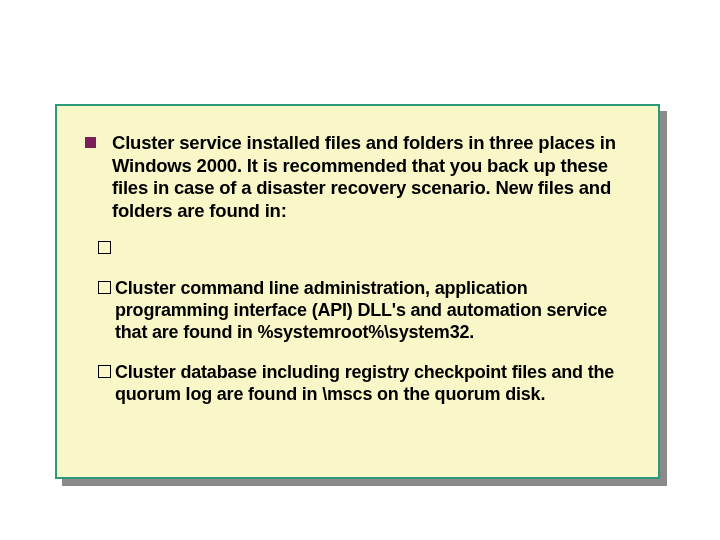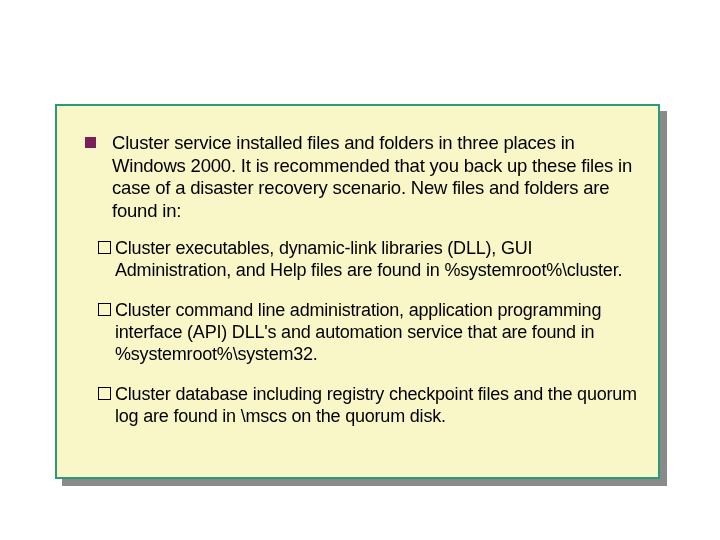--- a/index.html
+++ b/index.html
@@ -47,21 +47,21 @@
     width: 13px;
     height: 13px;
     border: 1.6px solid #000;
     box-sizing: border-box;
     flex: 0 0 13px;
     margin-top: 3px;
     margin-right: 4px;
   }
   .text-main {
     font-size: 18.5px;
-    font-weight: normal;
+    font-weight: bold;
     color: #000;
     line-height: 1.22;
     letter-spacing: -0.2px;
   }
   .sub .text-main {
     font-size: 18px;
   }
   .sub {
     margin-left: 0px;
     margin-bottom: 18px;
@@ -79,21 +79,21 @@
 
 <div class="panel">
 
   <div class="row">
     <div class="bullet-square"></div>
     <div class="text-main">Cluster service installed files and folders in three places in Windows 2000. It is recommended that you back up these files in case of a disaster recovery scenario. New files and folders are found in:</div>
   </div>
 
   <div class="row sub">
     <div class="text-main indent">
-      <span class="bullet-empty" style="display:inline-block;vertical-align:top;margin-top:3px;"></span><span>Cluster executables, dynamic-link libraries (DLL), GUI Administration, and Help files are found in %systemroot%\cluster.</span>
+      <span class="bullet-empty" style="display:inline-block;vertical-align:top;margin-top:3px;"></span>
     </div>
   </div>
 
   <div class="row sub">
     <div class="text-main indent">
       <span class="bullet-empty" style="display:inline-block;vertical-align:top;margin-top:3px;"></span><span>Cluster command line administration, application programming interface (API) DLL's and automation service that are found in %systemroot%\system32.</span>
     </div>
   </div>
 
   <div class="row sub" style="margin-bottom:0;">

